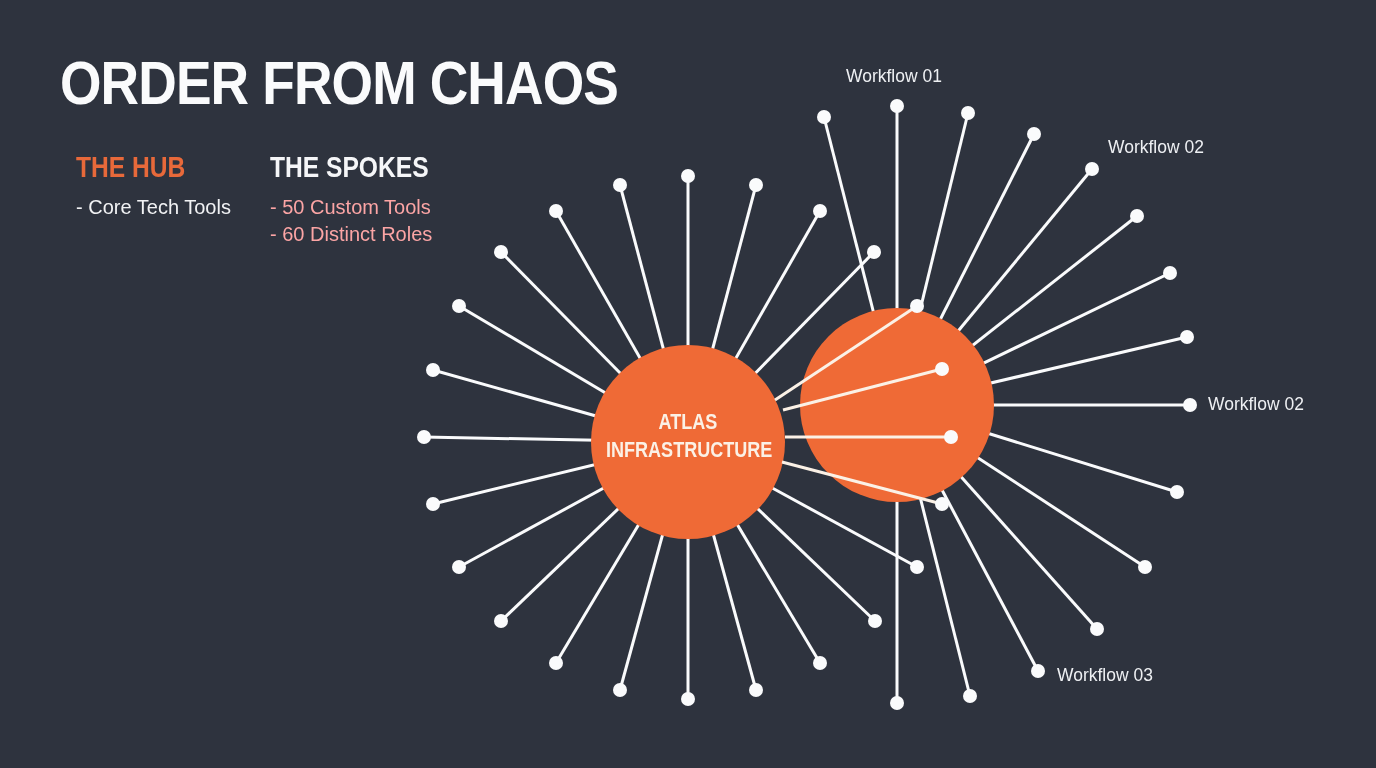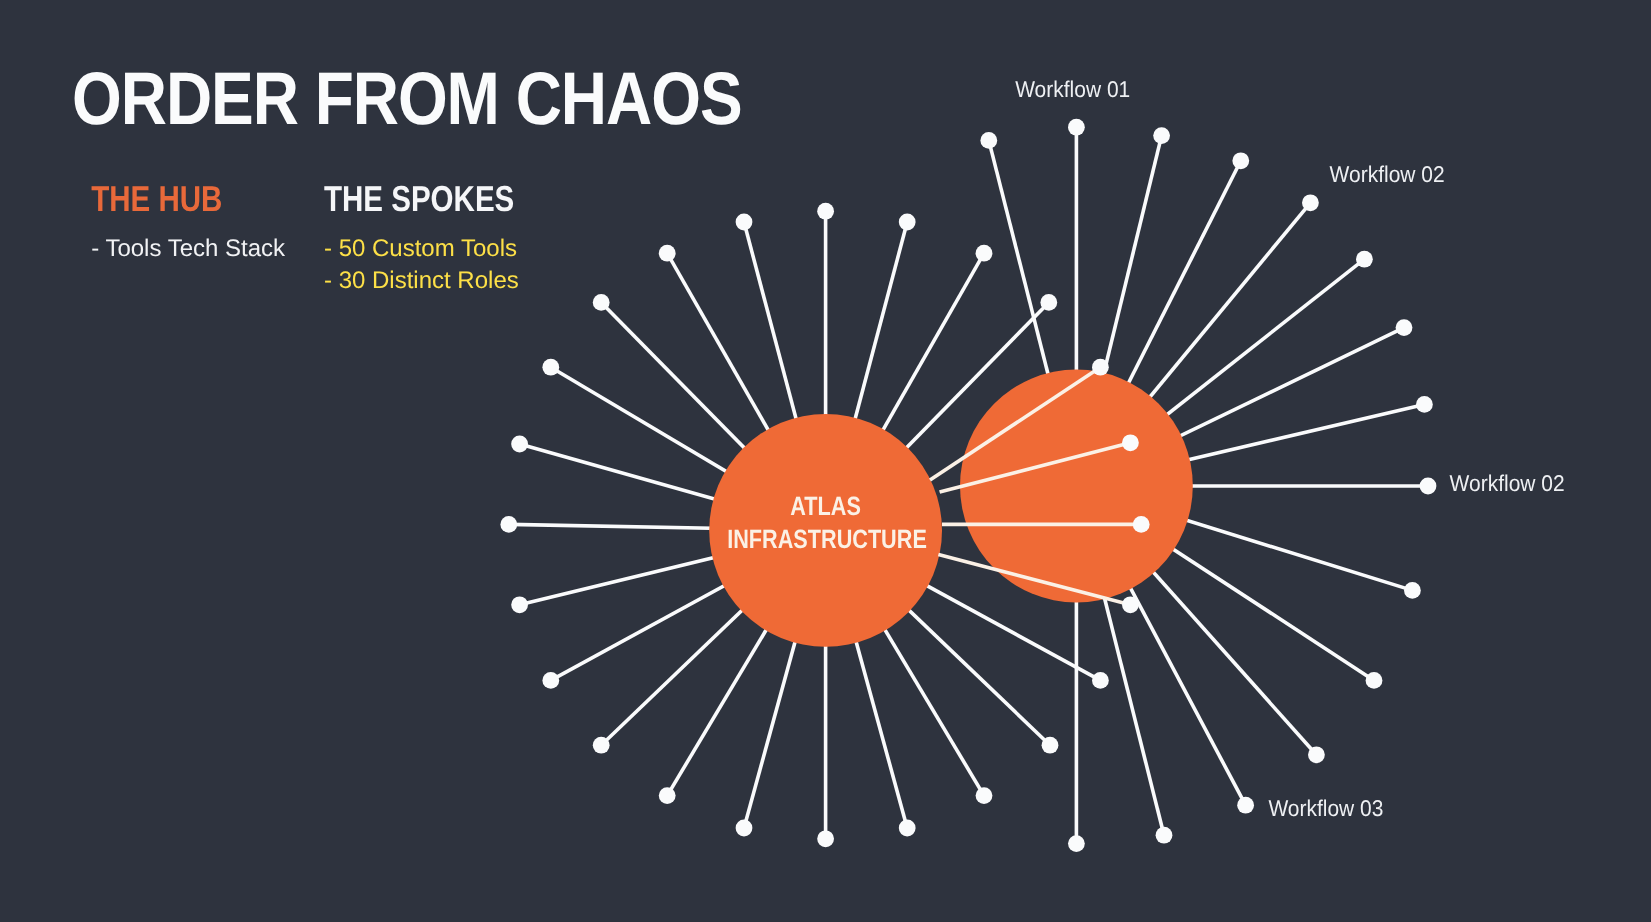--- a/index.html
+++ b/index.html
@@ -19,49 +19,49 @@
   .col { position: absolute; top: 152px; }
   .col h2 {
     margin: 0; font-size: 30px; font-weight: bold; line-height: 1;
     transform: scaleX(0.82); transform-origin: left top; white-space: nowrap;
   }
   .col ul { list-style: none; margin: 12px 0 0 0; padding: 0; }
   .col li { font-size: 20px; line-height: 27px; white-space: nowrap; }
   .hub h2 { color: #e8693a; }
   .hub li { color: #f1f2f4; }
   .spokes h2 { color: #f5f6f8; }
-  .spokes li { color: #fde047; }
+  .spokes li { color: #fca5a5; }
   svg { position: absolute; left: 0; top: 0; }
   .wf-label {
     position: absolute; font-size: 19px; color: #eef0f3; white-space: nowrap;
     transform: scaleX(0.92); transform-origin: left top;
   }
   .hub-label {
     position: absolute; left: 588px; top: 408px; width: 200px;
     text-align: center; color: #fbf1e6; font-weight: bold; font-size: 22px;
     line-height: 28px; transform: scaleX(0.82);
   }
 </style>
 </head>
 <body>
 
 <div class="title">ORDER FROM CHAOS</div>
 
 <div class="col hub" style="left:76px;">
   <h2>THE HUB</h2>
   <ul>
-    <li>- Tools Tech Stack</li>
+    <li>- Core Tech Tools</li>
   </ul>
 </div>
 
 <div class="col spokes" style="left:270px;">
   <h2>THE SPOKES</h2>
   <ul>
     <li>- 50 Custom Tools</li>
-    <li>- 30 Distinct Roles</li>
+    <li>- 60 Distinct Roles</li>
   </ul>
 </div>
 
 <svg width="1376" height="768">
   <g stroke="#fafbfc" stroke-width="3">
     <line x1="897" y1="405" x2="824" y2="117"></line>
     <line x1="897" y1="405" x2="897" y2="106"></line>
     <line x1="897" y1="405" x2="968" y2="113"></line>
     <line x1="897" y1="405" x2="1034" y2="134"></line>
     <line x1="897" y1="405" x2="1092" y2="169"></line>

